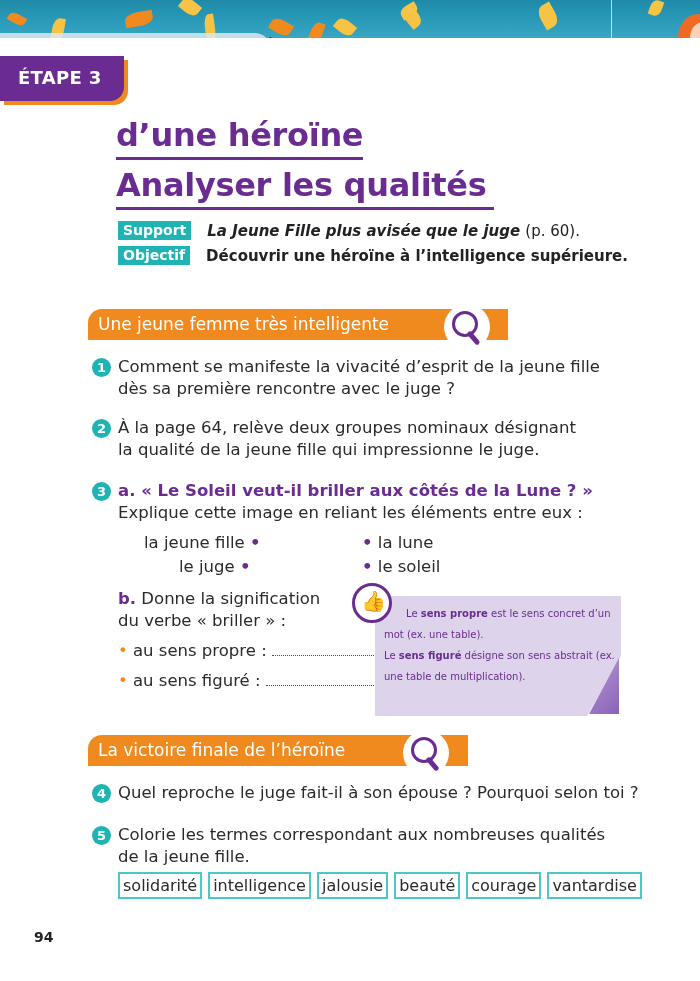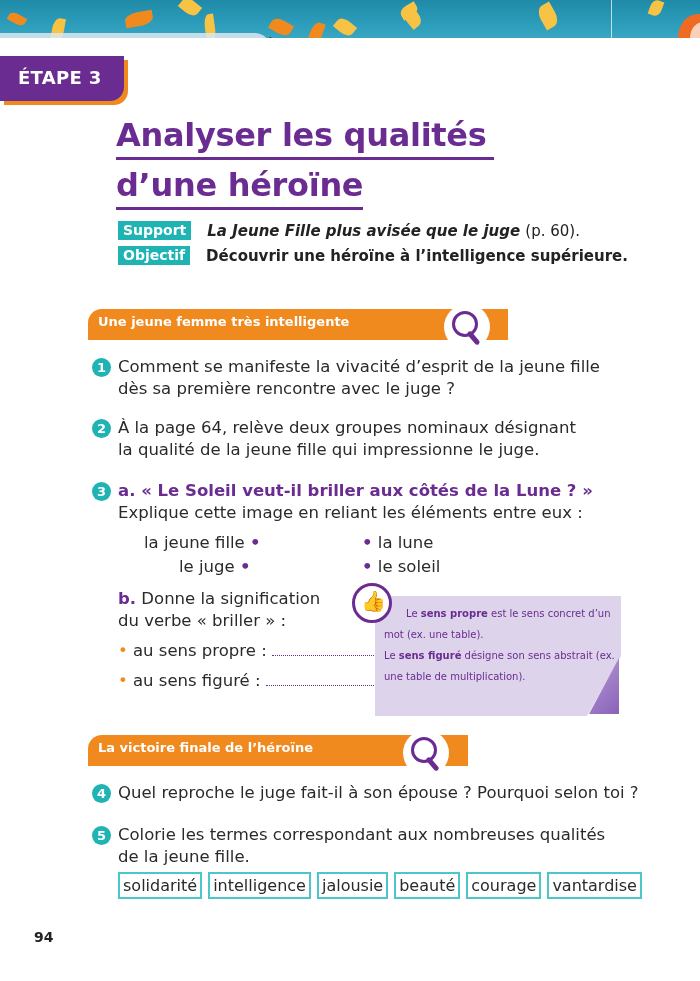--- a/index.html
+++ b/index.html
@@ -54,21 +54,21 @@
   }
   .meta-text { font-size: 15px; font-weight: bold; color: #222; }
   .meta-text i { font-style: italic; }
   .meta-text .norm { font-weight: normal; }
   
   .section {
     position: absolute; left: 88px; height: 31px; background: #f08a1f;
     border-top-left-radius: 14px; border-top-right-radius: 0;
   }
   .section .s-label {
-    position: absolute; left: 10px; top: 5px; color: #fff; font-weight: bold; font-size: 13px; white-space: nowrap;
+    position: absolute; left: 10px; top: 5px; color: #fff; font-weight: normal; font-size: 17px; white-space: nowrap;
   }
   .magnifier {
     position: absolute; top: -5px; width: 46px; height: 46px; border-radius: 50%; background: #fff;
   }
   .magnifier .ring { position: absolute; left: 8px; top: 7px; width: 20px; height: 20px; border: 3px solid #6a2c91; border-radius: 50%; }
   .magnifier .handle { position: absolute; left: 27px; top: 26px; width: 5px; height: 16px; background: #6a2c91; border-radius: 3px; transform: rotate(-40deg); }
   
   .q { position: absolute; left: 92px; font-size: 16.5px; line-height: 22px; color: #2a2a2a; }
   .q-num {
     position: absolute; left: 0; top: 2px; width: 19px; height: 19px; border-radius: 50%;
@@ -133,22 +133,22 @@
   <div class="girl-face"></div>
   <div class="banner-title-bg"></div>
   <div class="banner-title">Cendrillon et autres contes d’héroïnes</div>
 </div>
 
 <div class="etape">
   <span class="etape-label">ÉTAPE 3</span>
 </div>
 
 <div class="title">
+  <span class="title-line">d’une héroïne</span>
   <span class="title-line l1">Analyser les qualités</span>
-  <span class="title-line">d’une héroïne</span>
 </div>
 
 <div class="meta">
   <div class="meta-row">
     <span class="meta-tag">Support</span>
     <span class="meta-text"><i>La Jeune Fille plus avisée que le juge</i> <span class="norm">(p. 60).</span></span>
   </div>
   <div class="meta-row">
     <span class="meta-tag">Objectif</span>
     <span class="meta-text">Découvrir une héroïne à l’intelligence supérieure.</span>

